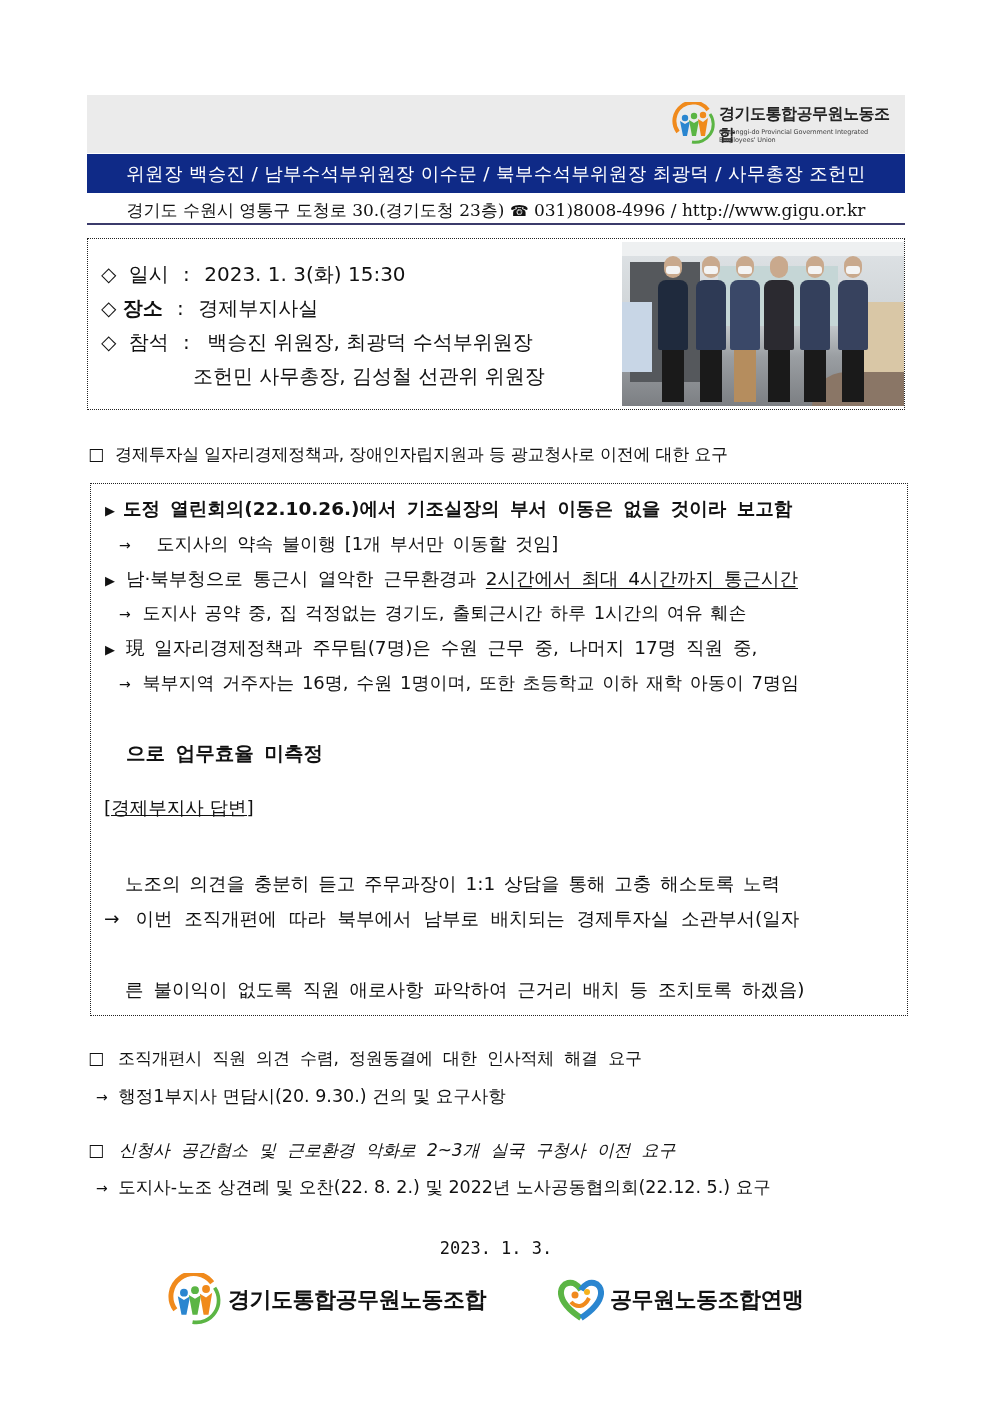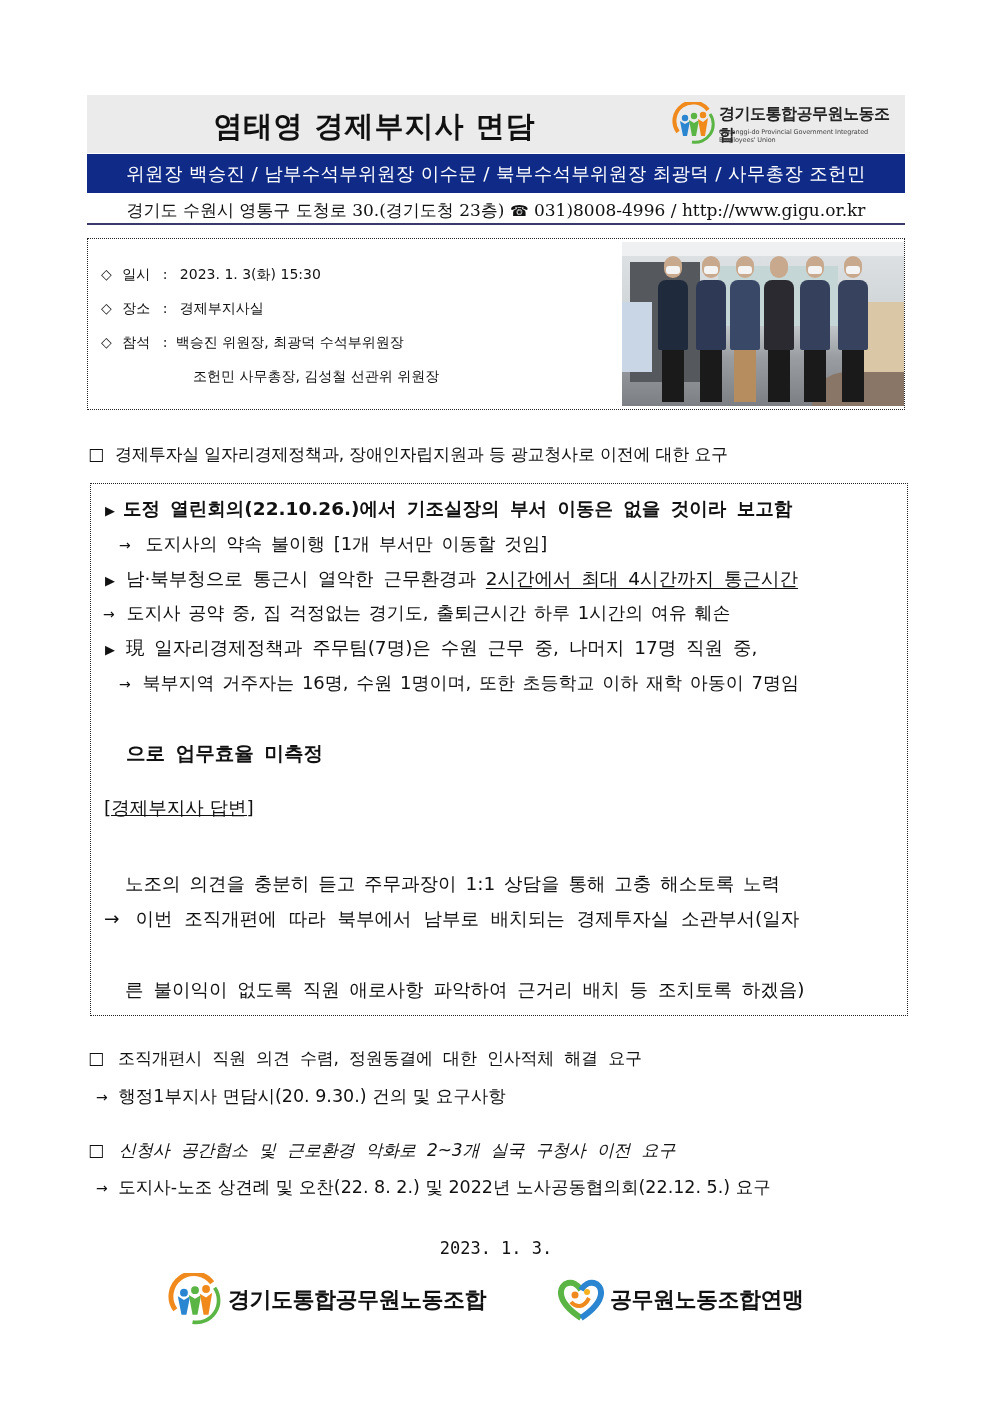--- a/index.html
+++ b/index.html
@@ -11,21 +11,21 @@
   .title { position:absolute; left:0; width:575px; top:12px; text-align:center; font-size:29px; font-weight:bold; letter-spacing:1px; color:#111; }
   .logo { position:absolute; left:585px; top:5px; width:230px; height:48px; }
   .logo-ko { position:absolute; left:47px; top:4px; font-size:16px; font-weight:bold; color:#222; letter-spacing:-0.5px; }
   .logo-en { position:absolute; left:47px; top:28px; font-size:6.5px; color:#444; letter-spacing:-0.1px; }
   .band { position:absolute; left:87px; top:154px; width:818px; height:39px; background:#0f2a87; color:#fff;
           font-size:18.5px; text-align:center; line-height:39px; letter-spacing:0.3px; }
   .addr { position:absolute; left:87px; top:197px; width:818px; height:26px; text-align:center; font-size:17px;
           line-height:26px; font-family:"DejaVu Serif", "Liberation Serif", serif; border-bottom:2px solid #3b3b6b; }
   
   .info { position:absolute; left:87px; top:238px; width:816px; height:170px; border:1px dotted #222; }
-  .line { position:absolute; white-space:nowrap; font-size:14px; line-height:22px; }
+  .line { position:absolute; white-space:nowrap; font-size:20px; line-height:22px; }
   .photo { position:absolute; left:534px; top:3px; width:282px; height:164px; overflow:hidden;
            background:linear-gradient(180deg,#dfe3e6 0%,#cfd4d7 45%,#9a9ea2 70%,#7c7f83 100%); }
   .person { position:absolute; bottom:4px; width:30px; }
   .person .head { width:18px; height:22px; border-radius:9px; background:#c9a98d; margin:0 auto; position:relative; }
   .person .mask { position:absolute; left:2px; top:10px; width:14px; height:8px; background:#f4f4f4; border-radius:3px; }
   .person .body { width:30px; height:70px; border-radius:8px 8px 2px 2px; margin-top:2px; }
   .person .legs { width:22px; height:52px; margin:0 auto; }
   
   .sec-h { position:absolute; left:88px; white-space:nowrap; font-size:17px; line-height:26px; letter-spacing:-0.2px; }
   .box2 { position:absolute; left:90px; top:483px; width:816px; height:531px; border:1px dotted #222; }
@@ -34,21 +34,20 @@
   .u { text-decoration:underline; text-underline-offset:3px; }
   .sub { position:absolute; white-space:nowrap; font-size:17.5px; line-height:22px; }
   .date { position:absolute; left:0; width:992px; top:1238px; text-align:center; font-size:17px;
           font-family:"DejaVu Sans Mono", "Liberation Mono", monospace; }
   .f-org { position:absolute; white-space:nowrap; font-size:22px; font-weight:bold; line-height:28px; color:#111; letter-spacing:-0.5px; }
 </style>
 </head>
 <body>
 
 <div class="hdr">
-  <div class="title">염태영 경제부지사 면담</div>
   <div class="logo">
     <svg width="44" height="44" viewBox="0 0 44 44" style="position:absolute;left:0;top:2px;">
       <path d="M6 30 A18 18 0 0 1 36 8" stroke="#f08a1c" stroke-width="4" fill="none"></path>
       <path d="M38 12 A18 18 0 0 1 20 40" stroke="#5bb544" stroke-width="3" fill="none"></path>
       <circle cx="13" cy="16" r="3.2" fill="#2a86d0"></circle>
       <path d="M8 19 L13 22 L18 19 L15 34 L11 34 Z" fill="#2a86d0"></path>
       <circle cx="22" cy="14" r="3.2" fill="#5bb544"></circle>
       <path d="M17 18 L22 21 L27 18 L24 34 L20 34 Z" fill="#5bb544"></path>
       <circle cx="31" cy="13" r="3.2" fill="#f08a1c"></circle>
       <path d="M26 17 L31 20 L36 16 L33 34 L29 34 Z" fill="#f08a1c"></path>
@@ -70,29 +69,29 @@
 
 <div class="info">
   <div class="line" style="left:13px;top:24px;">
     <span>◇</span>
     <span style="margin-left:6px;">일시</span>
     <span style="margin-left:8px;">:</span>
     <span style="margin-left:8px;">2023. 1. 3(화) 15:30</span>
   </div>
   <div class="line" style="left:13px;top:58px;">
     <span>◇</span>
-    <span style="margin-left:6px;">장소</span>
+    <span style="font-weight:bold;">장소</span>
     <span style="margin-left:8px;">:</span>
     <span style="margin-left:8px;">경제부지사실</span>
   </div>
   <div class="line" style="left:13px;top:92px;">
     <span>◇</span>
     <span style="margin-left:6px;">참석</span>
     <span style="margin-left:8px;">:</span>
-    <span style="margin-left:4px;">백승진 위원장, 최광덕 수석부위원장</span>
+    <span style="margin-left:11px;">백승진 위원장, 최광덕 수석부위원장</span>
   </div>
   <div class="line" style="left:105px;top:126px;">조헌민 사무총장, 김성철 선관위 위원장</div>
 
   <div class="photo">
     <div style="position:absolute;left:0;top:0;width:282px;height:14px;background:#eef0f1;"></div>
     <div style="position:absolute;left:8px;top:20px;width:70px;height:120px;background:#55585c;"></div>
     <div style="position:absolute;left:0;top:60px;width:30px;height:70px;background:#c8d6e6;"></div>
     <div style="position:absolute;left:96px;top:24px;width:120px;height:60px;background:#c5d6d6;"></div>
     <div style="position:absolute;left:240px;top:60px;width:42px;height:90px;background:#d9c7a6;"></div>
     <div style="position:absolute;left:190px;top:130px;width:92px;height:34px;background:#8a7666;border-radius:40px 0 0 0;"></div>
@@ -145,28 +144,28 @@
 </div>
 
 <div class="box2">
 
   <div class="bl" style="left:14px;top:13px;">
     <span style="font-size:13px;">▶</span>
     <span style="margin-left:2px;word-spacing:4px;font-weight:bold;">도정 열린회의(22.10.26.)에서 기조실장의 부서 이동은 없을 것이라 보고함</span>
   </div>
   <div class="bl" style="left:28px;top:48px;font-size:18px;">
     <span style="font-size:14px;">→</span>
-    <span style="margin-left:9px;word-spacing:3px;text-align:right;">도지사의 약속 불이행 [1개 부서만 이동할 것임]</span>
+    <span style="margin-left:20px;word-spacing:3px;text-align:right;">도지사의 약속 불이행 [1개 부서만 이동할 것임]</span>
   </div>
 
   <div class="bl" style="left:14px;top:83px;">
     <span style="font-size:13px;">▶</span>
     <span style="margin-left:5px;word-spacing:4px;">남·북부청으로 통근시 열악한 근무환경과 </span><span class="u" style="word-spacing:4px;">2시간에서 최대 4시간까지 통근시간</span>
   </div>
-  <div class="bl" style="left:12px;top:117px;font-size:18px;">
+  <div class="bl" style="left:28px;top:117px;font-size:18px;">
     <span style="font-size:14px;">→</span>
     <span style="margin-left:6px;word-spacing:2px;">도지사 공약 중, 집 걱정없는 경기도, 출퇴근시간 하루 1시간의 여유 훼손</span>
   </div>
 
   <div class="bl" style="left:14px;top:152px;">
     <span style="font-size:13px;">▶</span>
     <span style="margin-left:5px;word-spacing:4px;">現 일자리경제정책과 주무팀(7명)은 수원 근무 중, 나머지 17명 직원 중,</span>
   </div>
   <div class="bl" style="left:28px;top:187px;font-size:18px;">
     <span style="font-size:14px;">→</span>

